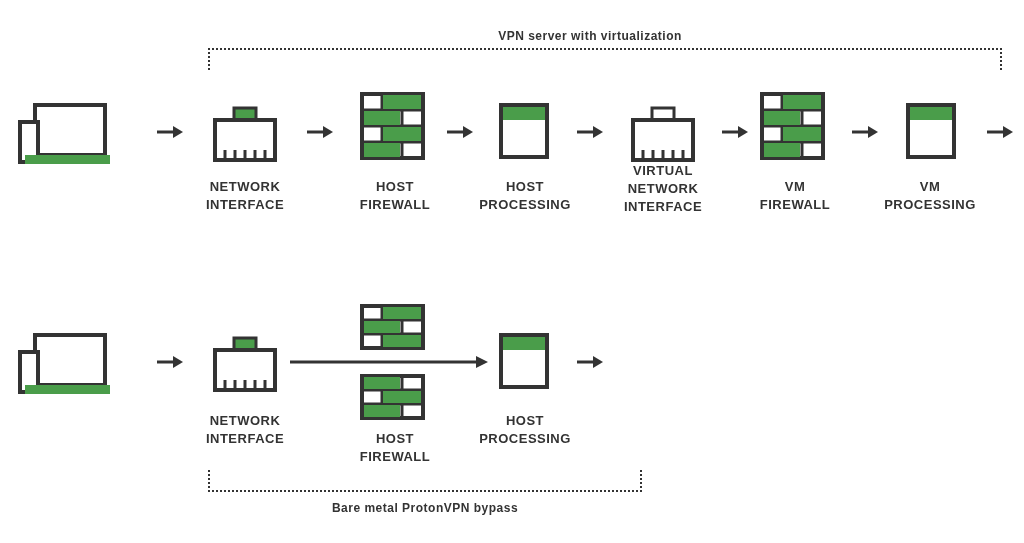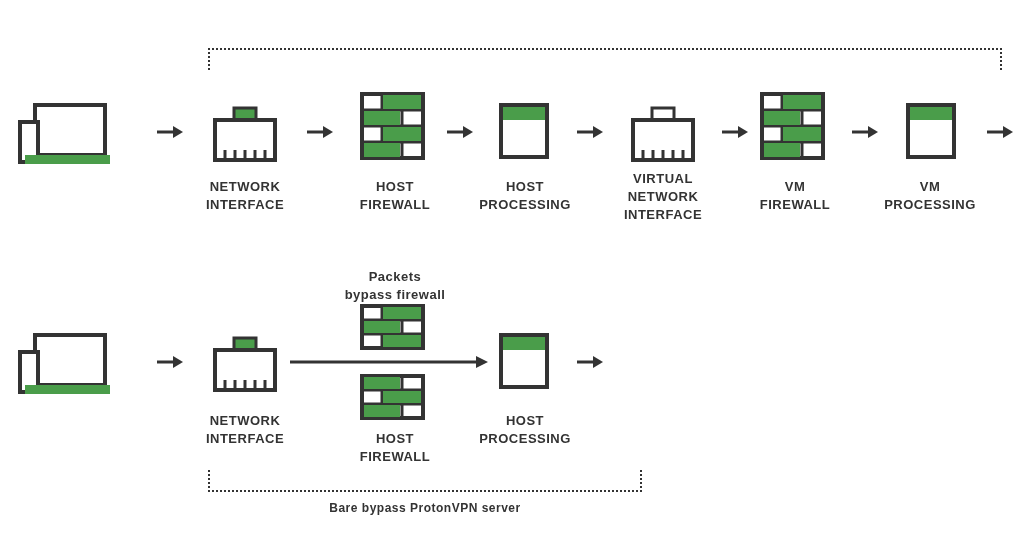--- a/index.html
+++ b/index.html
@@ -43,20 +43,21 @@
     position: absolute;
     border-style: dotted;
     border-color: #333;
   }
 </style>
 </head>
 <body>
 
 <div class="canvas">
 
+  <div class="label label-top" style="left:460px; top:28px; width:260px;">VPN server with virtualization</div>
 
   <div class="dotted" style="left:208px; top:48px; width:790px; height:20px; border-width:2px 2px 0 2px;"></div>
 
   <div class="node" style="left:15px; top:100px;">
     <svg width="100" height="70" viewBox="0 0 100 70">
       <rect x="20" y="5" width="70" height="50" fill="none" stroke="#333" stroke-width="4"></rect>
       <rect x="5" y="22" width="18" height="40" fill="#fff" stroke="#333" stroke-width="4"></rect>
       <rect x="10" y="55" width="85" height="9" fill="#4a9d4a"></rect>
     </svg>
   </div>
@@ -135,21 +136,21 @@
     <svg width="70" height="65" viewBox="0 0 70 65">
       <rect x="24" y="8" width="22" height="12" fill="#fff" stroke="#333" stroke-width="3"></rect>
       <rect x="5" y="20" width="60" height="40" fill="#fff" stroke="#333" stroke-width="4"></rect>
       <line x1="15" y1="60" x2="15" y2="50" stroke="#333" stroke-width="3"></line>
       <line x1="25" y1="60" x2="25" y2="50" stroke="#333" stroke-width="3"></line>
       <line x1="35" y1="60" x2="35" y2="50" stroke="#333" stroke-width="3"></line>
       <line x1="45" y1="60" x2="45" y2="50" stroke="#333" stroke-width="3"></line>
       <line x1="55" y1="60" x2="55" y2="50" stroke="#333" stroke-width="3"></line>
     </svg>
   </div>
-  <div class="label" style="left:613px; top:170px; width:100px; white-space:pre-line;">VIRTUAL
+  <div class="label" style="left:613px; top:162px; width:100px; white-space:pre-line;">VIRTUAL
 NETWORK
 INTERFACE</div>
 
   <div class="arrow" style="left:720px; top:122px;">
     <svg viewBox="0 0 30 20">
         <line x1="2" y1="10" x2="20" y2="10" stroke="#333" stroke-width="3"></line>
         <polygon points="18,4 28,10 18,16" fill="#333"></polygon>
       </svg>
   </div>
 
@@ -188,22 +189,20 @@
   <div class="label" style="left:880px; top:178px; width:100px; white-space:pre-line;">VM
 PROCESSING</div>
 
   <div class="arrow" style="left:985px; top:122px;">
     <svg viewBox="0 0 30 20">
         <line x1="2" y1="10" x2="20" y2="10" stroke="#333" stroke-width="3"></line>
         <polygon points="18,4 28,10 18,16" fill="#333"></polygon>
       </svg>
   </div>
 
-  <div class="label" style="left:335px; top:268px; width:120px; font-weight:600; white-space:pre-line;">Packets
-bypass firewall</div>
 
   <div class="node" style="left:15px; top:330px;">
     <svg width="100" height="70" viewBox="0 0 100 70">
       <rect x="20" y="5" width="70" height="50" fill="none" stroke="#333" stroke-width="4"></rect>
       <rect x="5" y="22" width="18" height="40" fill="#fff" stroke="#333" stroke-width="4"></rect>
       <rect x="10" y="55" width="85" height="9" fill="#4a9d4a"></rect>
     </svg>
   </div>
 
   <div class="arrow" style="left:155px; top:352px;">
@@ -272,15 +271,15 @@
 
   <div class="arrow" style="left:575px; top:352px;">
     <svg viewBox="0 0 30 20">
         <line x1="2" y1="10" x2="20" y2="10" stroke="#333" stroke-width="3"></line>
         <polygon points="18,4 28,10 18,16" fill="#333"></polygon>
       </svg>
   </div>
 
   <div class="dotted" style="left:208px; top:470px; width:430px; height:20px; border-width:0 2px 2px 2px;"></div>
 
-  <div class="label label-top" style="left:310px; top:500px; width:230px;">Bare bypass ProtonVPN server</div>
+  <div class="label label-top" style="left:310px; top:500px; width:230px;">Bare metal ProtonVPN bypass</div>
 
 </div>
 
 </body></html>

